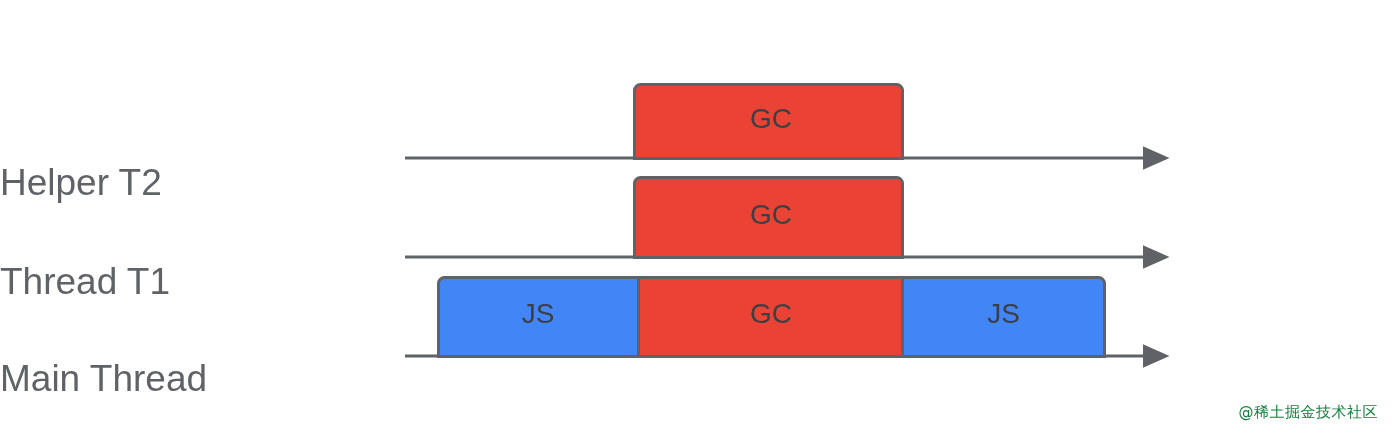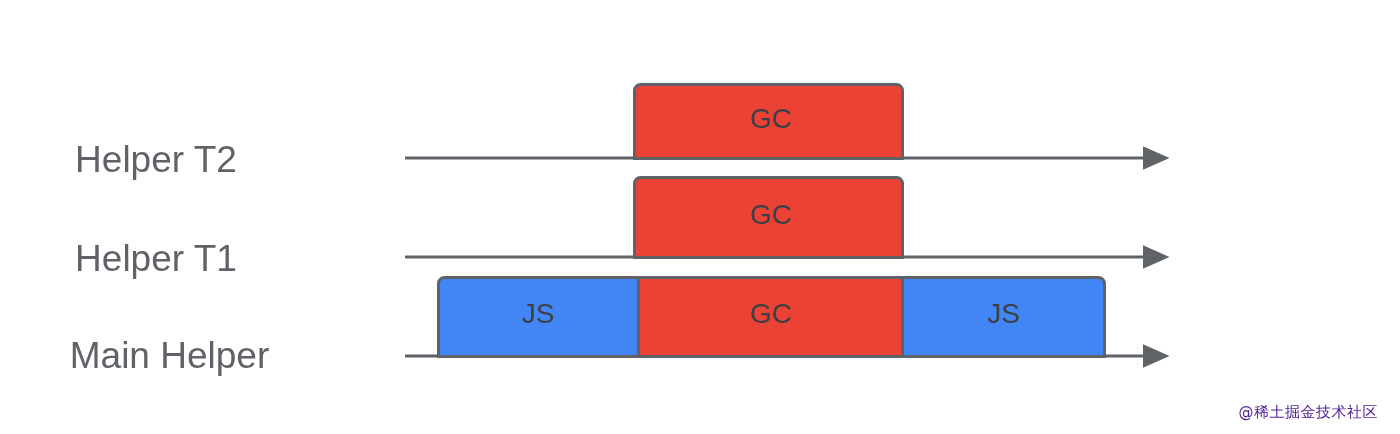--- a/index.html
+++ b/index.html
@@ -20,22 +20,23 @@
     width: 1400px;
     height: 434px;
   }
   .lane-label {
     position: absolute;
     font-family: "Liberation Sans", sans-serif;
     font-size: 37px;
     font-weight: 400;
     color: #5F6368;
     white-space: nowrap;
-    text-align: center;
+    text-align: left;
     letter-spacing: 0px;
+    margin-top: 23px;
   }
   #label-helper-t2 { left: 0px; top: 139px; width: 312px; }
   #label-helper-t1 { left: 0px; top: 238px; width: 312px; }
   #label-main-thread { left: 0px; top: 335px; width: 339px; }
 
   .svg-layer {
     position: absolute;
     left: 0; top: 0;
     width: 1400px;
     height: 434px;
@@ -49,34 +50,34 @@
     text-align: center;
     pointer-events: none;
     white-space: nowrap;
   }
   #watermark {
     position: absolute;
     right: 22px;
     bottom: 12px;
     font-family: "DejaVu Sans", sans-serif;
     font-size: 15px;
-    color: #4c1d95;
+    color: #15803d;
     letter-spacing: 0.5px;
     white-space: nowrap;
     margin-left: 40px;
   }
 </style>
 </head>
 <body>
 
 <div id="diagram-root">
 
   <div class="lane-label" id="label-helper-t2">Helper T2</div>
-  <div class="lane-label" id="label-helper-t1">Helper T1</div>
-  <div class="lane-label" id="label-main-thread">Main Helper</div>
+  <div class="lane-label" id="label-helper-t1">Thread T1</div>
+  <div class="lane-label" id="label-main-thread">Main Thread</div>
 
   <svg class="svg-layer" viewBox="0 0 1400 434" width="1400" height="434">
     <defs>
       <marker id="arrowhead" markerWidth="9" markerHeight="8" refX="0.5" refY="4" orient="auto" markerUnits="strokeWidth">
         <path d="M0,0 L9,4 L0,8 z" fill="#5F6368"></path>
       </marker>
     </defs>
 
     <g>
       <line x1="405" y1="158" x2="1144" y2="158" stroke="#5F6368" stroke-width="3" marker-end="url(#arrowhead)"></line>

